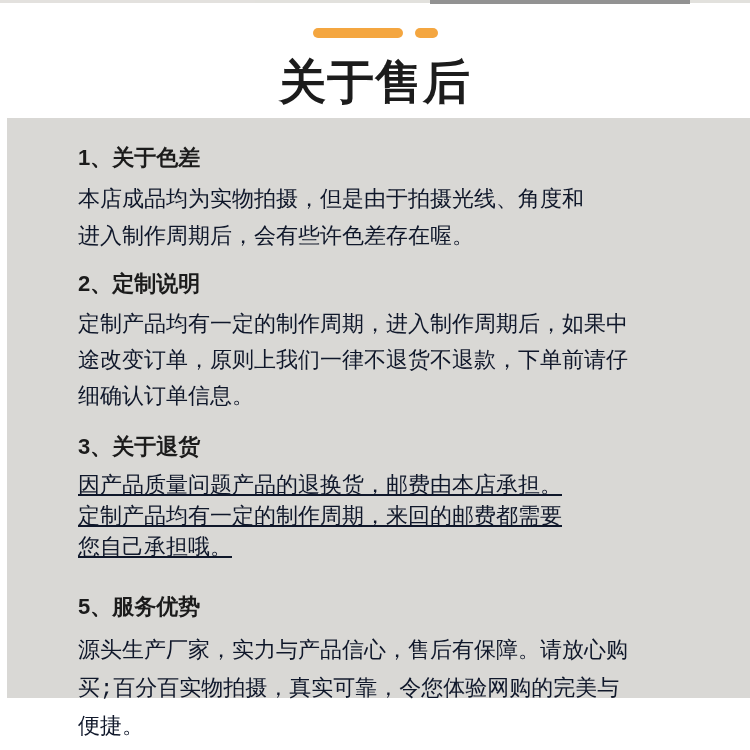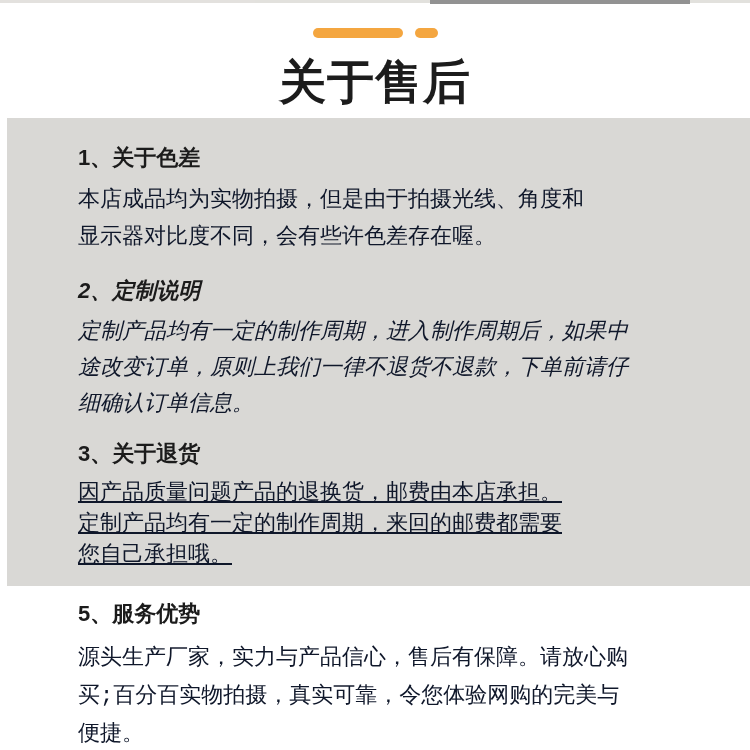--- a/index.html
+++ b/index.html
@@ -47,39 +47,39 @@
     text-align: center;
     font-size: 47px;
     font-weight: 900;
     color: #1c1c1c;
     letter-spacing: 1px;
     line-height: 1.1;
   }
   
   .panel {
     position: absolute; top: 118px; left: 7px;
-    width: 743px; height: 468px;
+    width: 743px; height: 580px;
     padding: 26px 36px 0 71px;
   }
   .section { margin: 0; }
   .sec-heading {
     font-size: 22px;
     font-weight: 700;
     color: #1b1b1b;
     line-height: 28px;
     white-space: nowrap;
   }
   .sec-body {
     margin-top: 8px;
     font-size: 22px;
     color: #0f172a;
   }
   .sec-body .line { white-space: nowrap; }
   .s1 .sec-body .line { line-height: 37px; }
-  .s2 { margin-top: 23px; font-style: italic; }
+  .s2 { margin-top: 16px; }
   .s2 .sec-body .line { line-height: 36px; }
   .s3 { margin-top: 19px; }
   .s3 .sec-body .line { line-height: 31px; text-decoration: underline; }
   .s4 { margin-top: 31px; }
   .s4 .sec-body { margin-top: 12px; }
   .s4 .sec-body .line { line-height: 38px; font-family: Liberation Mono, monospace; }
 </style>
 </head>
 <body>
 
@@ -95,21 +95,21 @@
   </div>
 
   <h1 class="title">关于售后</h1>
 
   <div class="panel" style="background-color: rgb(217, 216, 213);">
 
     <div class="section s1">
       <div class="sec-heading">1、关于色差</div>
       <div class="sec-body">
         <div class="line">本店成品均为实物拍摄，但是由于拍摄光线、角度和</div>
-        <div class="line">显示器对比度不同，会有些许色差存在喔。</div>
+        <div class="line">进入制作周期后，会有些许色差存在喔。</div>
       </div>
     </div>
 
     <div class="section s2">
       <div class="sec-heading">2、定制说明</div>
       <div class="sec-body">
         <div class="line">定制产品均有一定的制作周期，进入制作周期后，如果中</div>
         <div class="line">途改变订单，原则上我们一律不退货不退款，下单前请仔</div>
         <div class="line">细确认订单信息。</div>
       </div>

